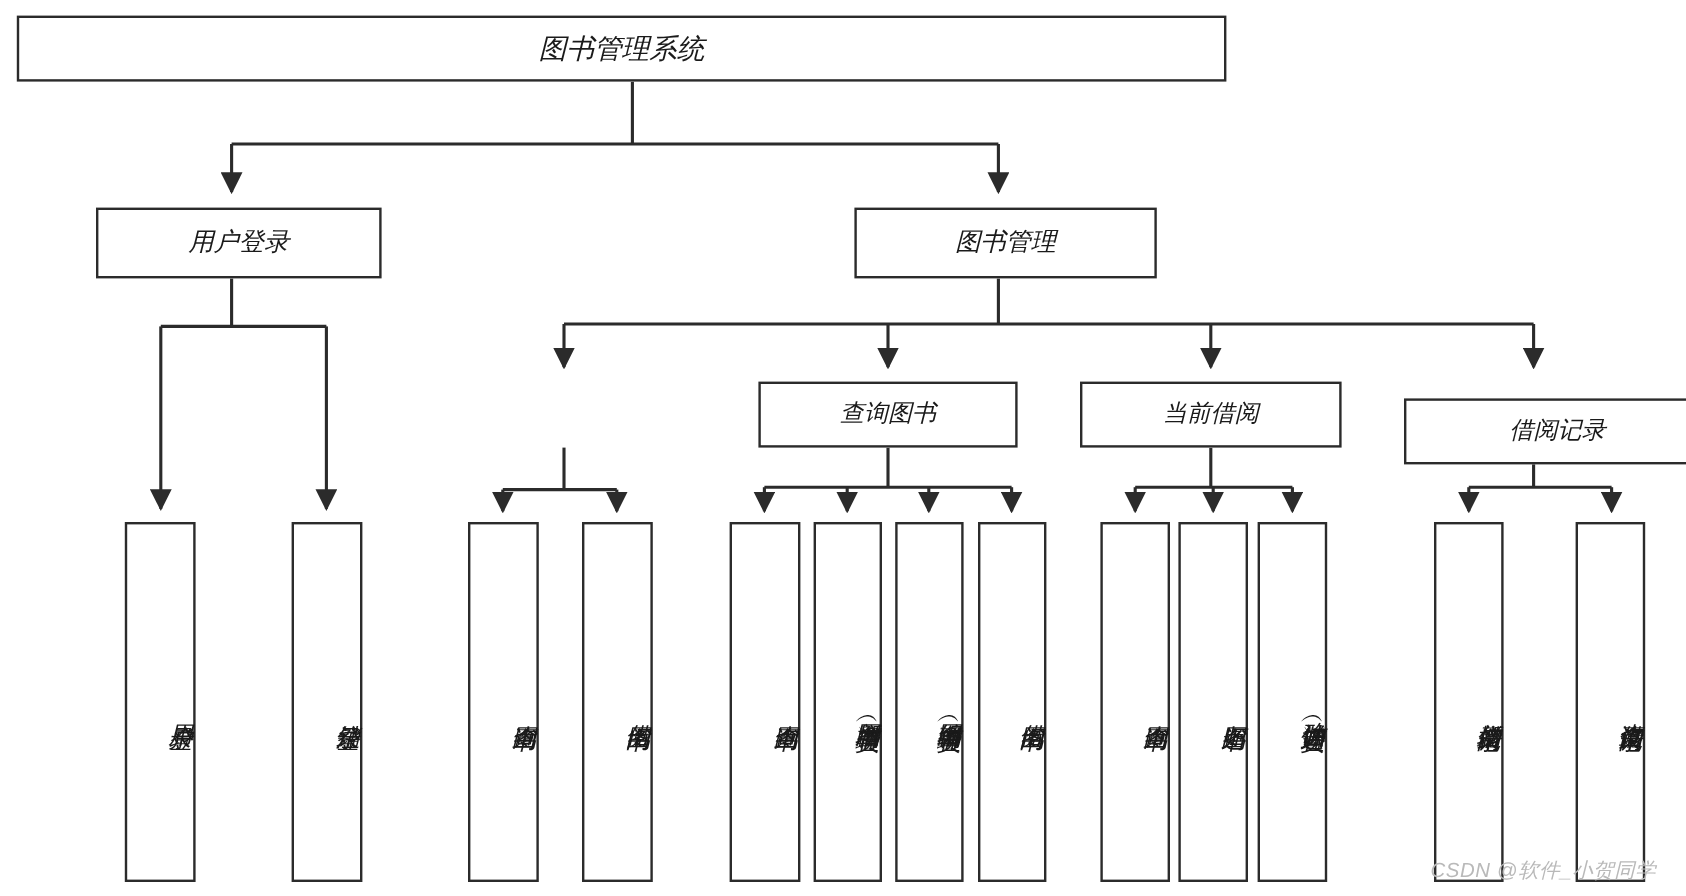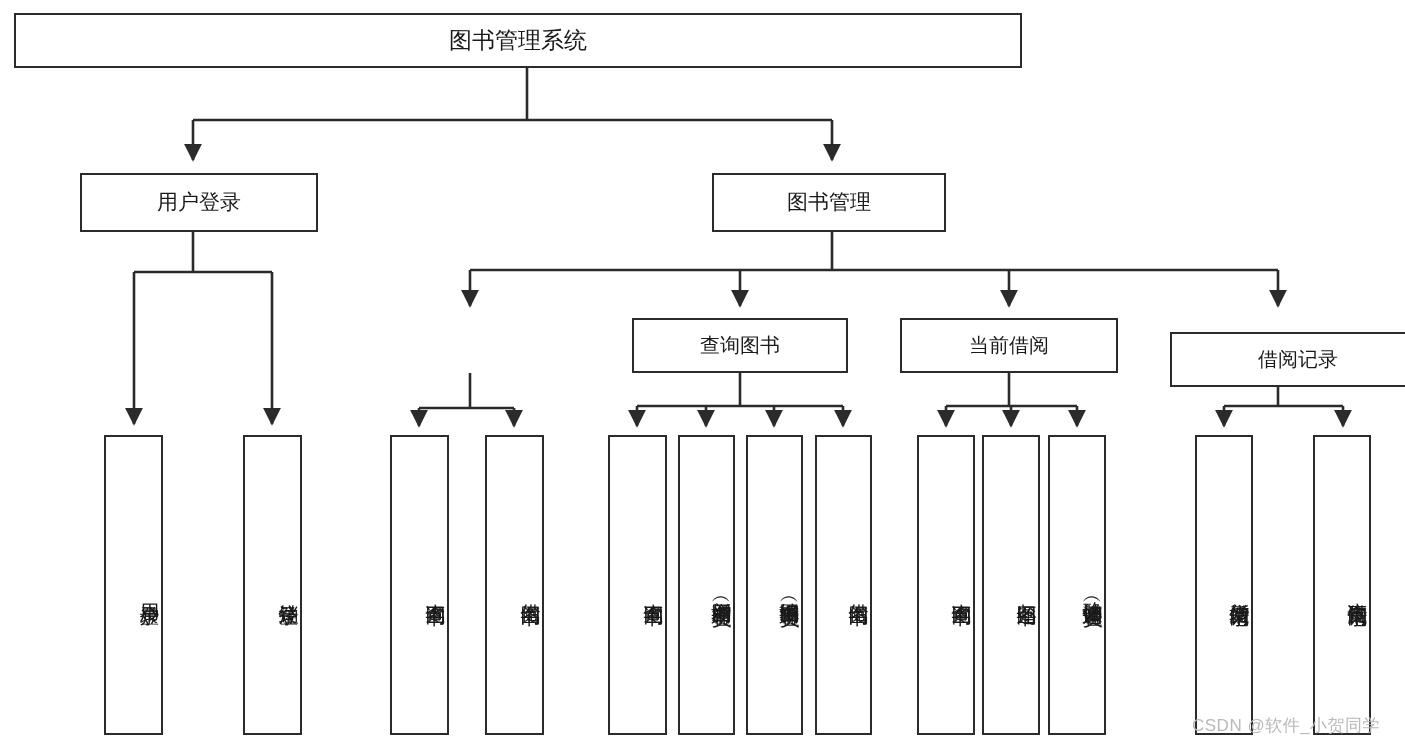--- a/index.html
+++ b/index.html
@@ -10,20 +10,21 @@
   }
   body {
     font-family: "Liberation Sans", "DejaVu Sans", sans-serif;
   }
   #canvas {
     position: relative;
     width: 1405px;
     height: 747px;
     background: #ffffff;
     overflow: hidden;
+    font-style: italic;
   }
   svg.wires {
     position: absolute;
     left: 0;
     top: 0;
     width: 1405px;
     height: 747px;
     pointer-events: none;
   }
   .node {
@@ -125,21 +126,21 @@
     </g>
   </svg>
 
   <div class="node root" style="left:14px; top:13px; width:1008px; height:55px;">
     <span>图书管理系统</span>
   </div>
 
   <div class="node level1" style="left:80px; top:173px; width:238px; height:59px;">
     <span>用户登录</span>
   </div>
-  <div class="node level1" style="left:712px; top:173px; width:234px; height:59px;">
+  <div class="node level1" style="left:712px; top:173px; width:252px; height:59px;">
     <span>图书管理</span>
   </div>
 
   <div class="node level2" style="left:632px; top:318px; width:216px; height:55px;">
     <span>查询图书</span>
   </div>
   <div class="node level2" style="left:900px; top:318px; width:218px; height:55px;">
     <span>当前借阅</span>
   </div>
   <div class="node level2" style="left:1170px; top:332px; width:256px; height:55px;">

